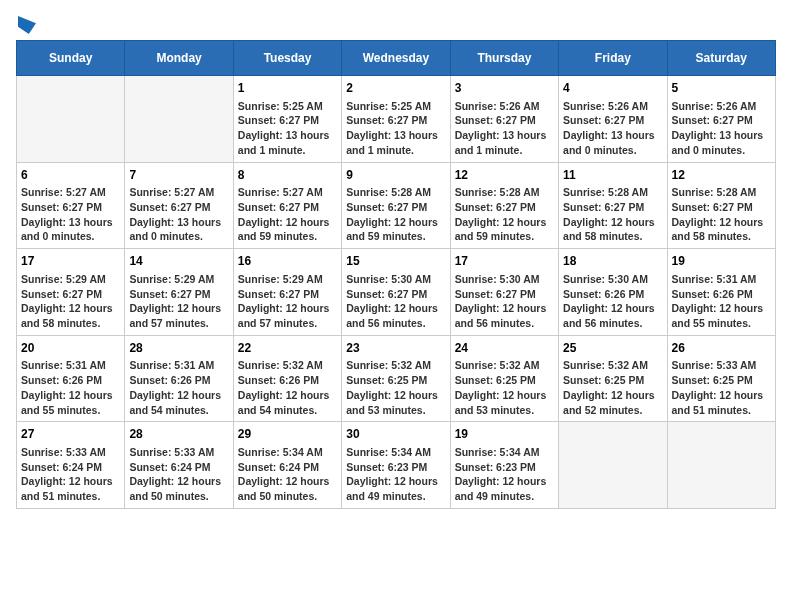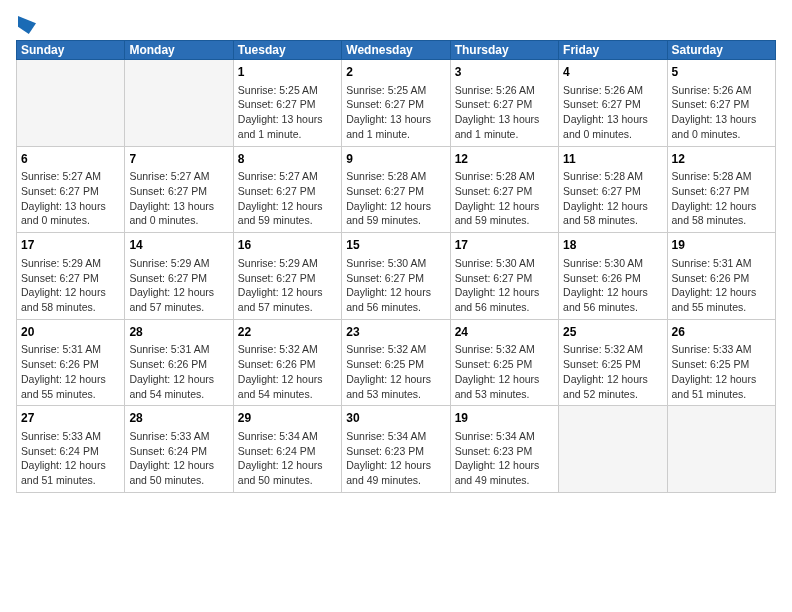--- a/index.html
+++ b/index.html
@@ -49,22 +49,22 @@
       color: #444;
     }
     .calendar {
       width: 100%;
       border-collapse: collapse;
       font-size: 11px;
     }
     .calendar thead tr th {
       background-color: #2a6db5;
       color: #fff;
-      padding: 2px 4px;
-      text-align: left;
+      padding: 10px 4px;
+      text-align: center;
       font-size: 12px;
       font-weight: bold;
       border: 1px solid #1a5a9a;
     }
     .calendar tbody tr td {
       border: 1px solid #ccc;
       vertical-align: top;
       padding: 4px;
       width: 108px;
       min-height: 80px;
@@ -76,20 +76,21 @@
     }
     .day-num {
       font-weight: bold;
       font-size: 12px;
       display: block;
       margin-bottom: 2px;
     }
     .day-detail {
       color: #333;
       font-size: 10.5px;
+      font-weight: bold;
     }
     .row-shaded td {
       background: #f0f0f0;
     }
   </style>
 </head>
 <body>
 
 <div class="header-area">
   <div class="logo">

